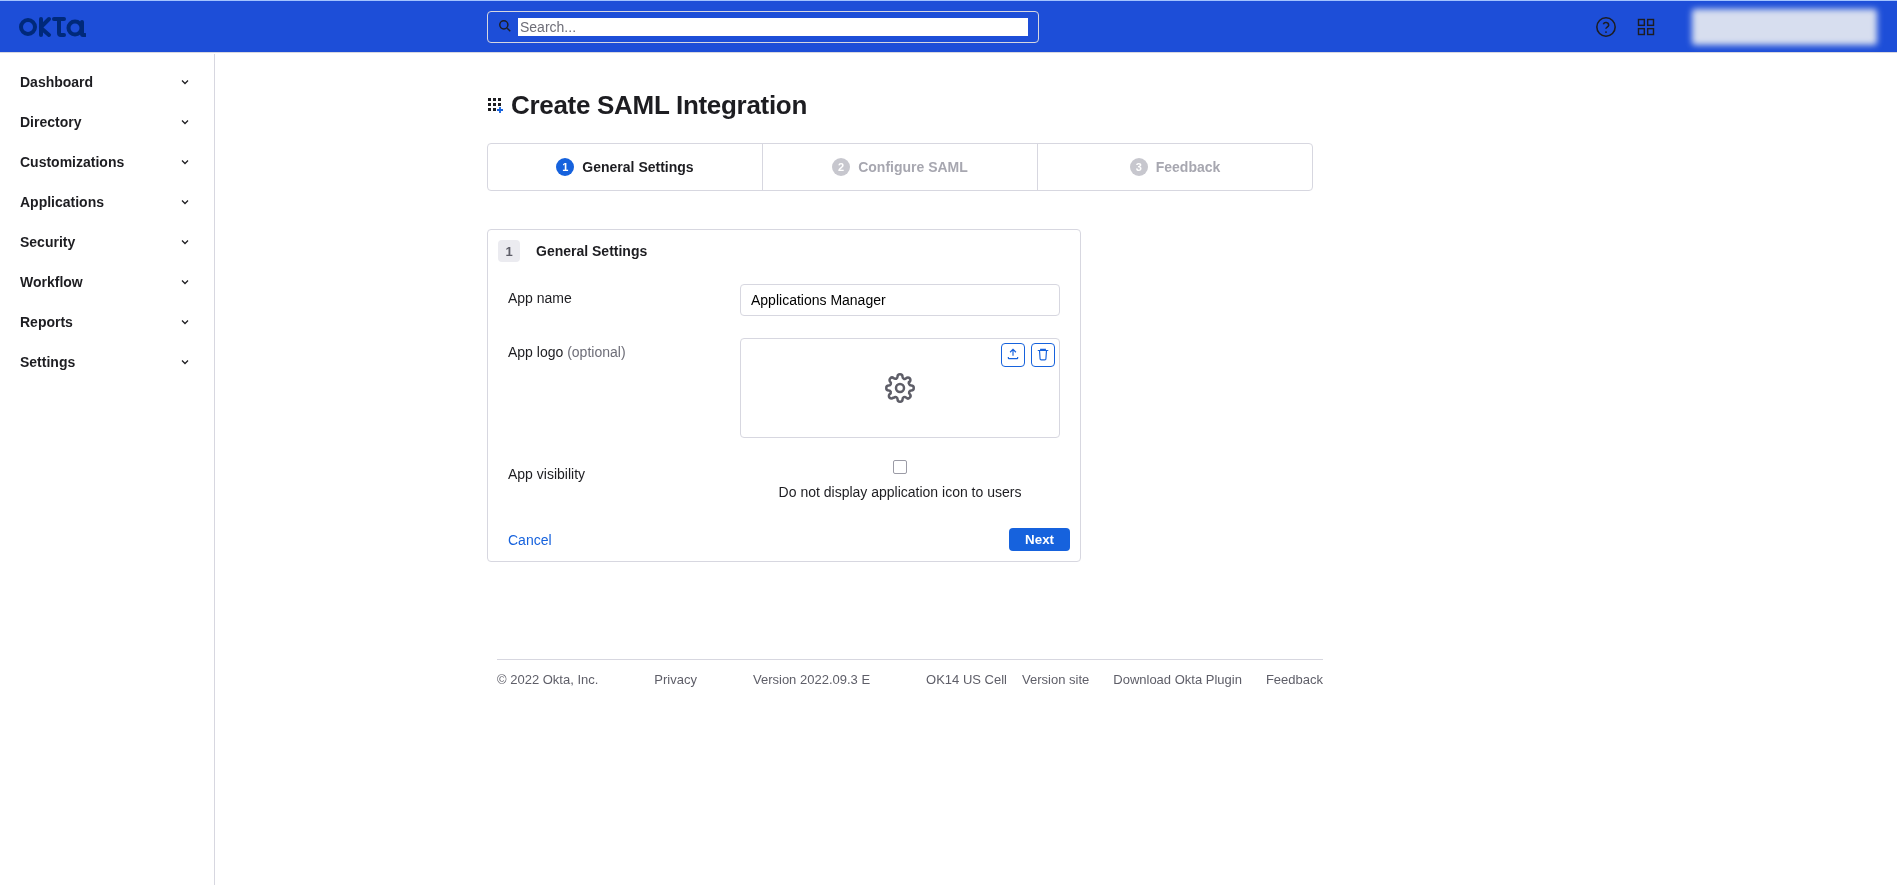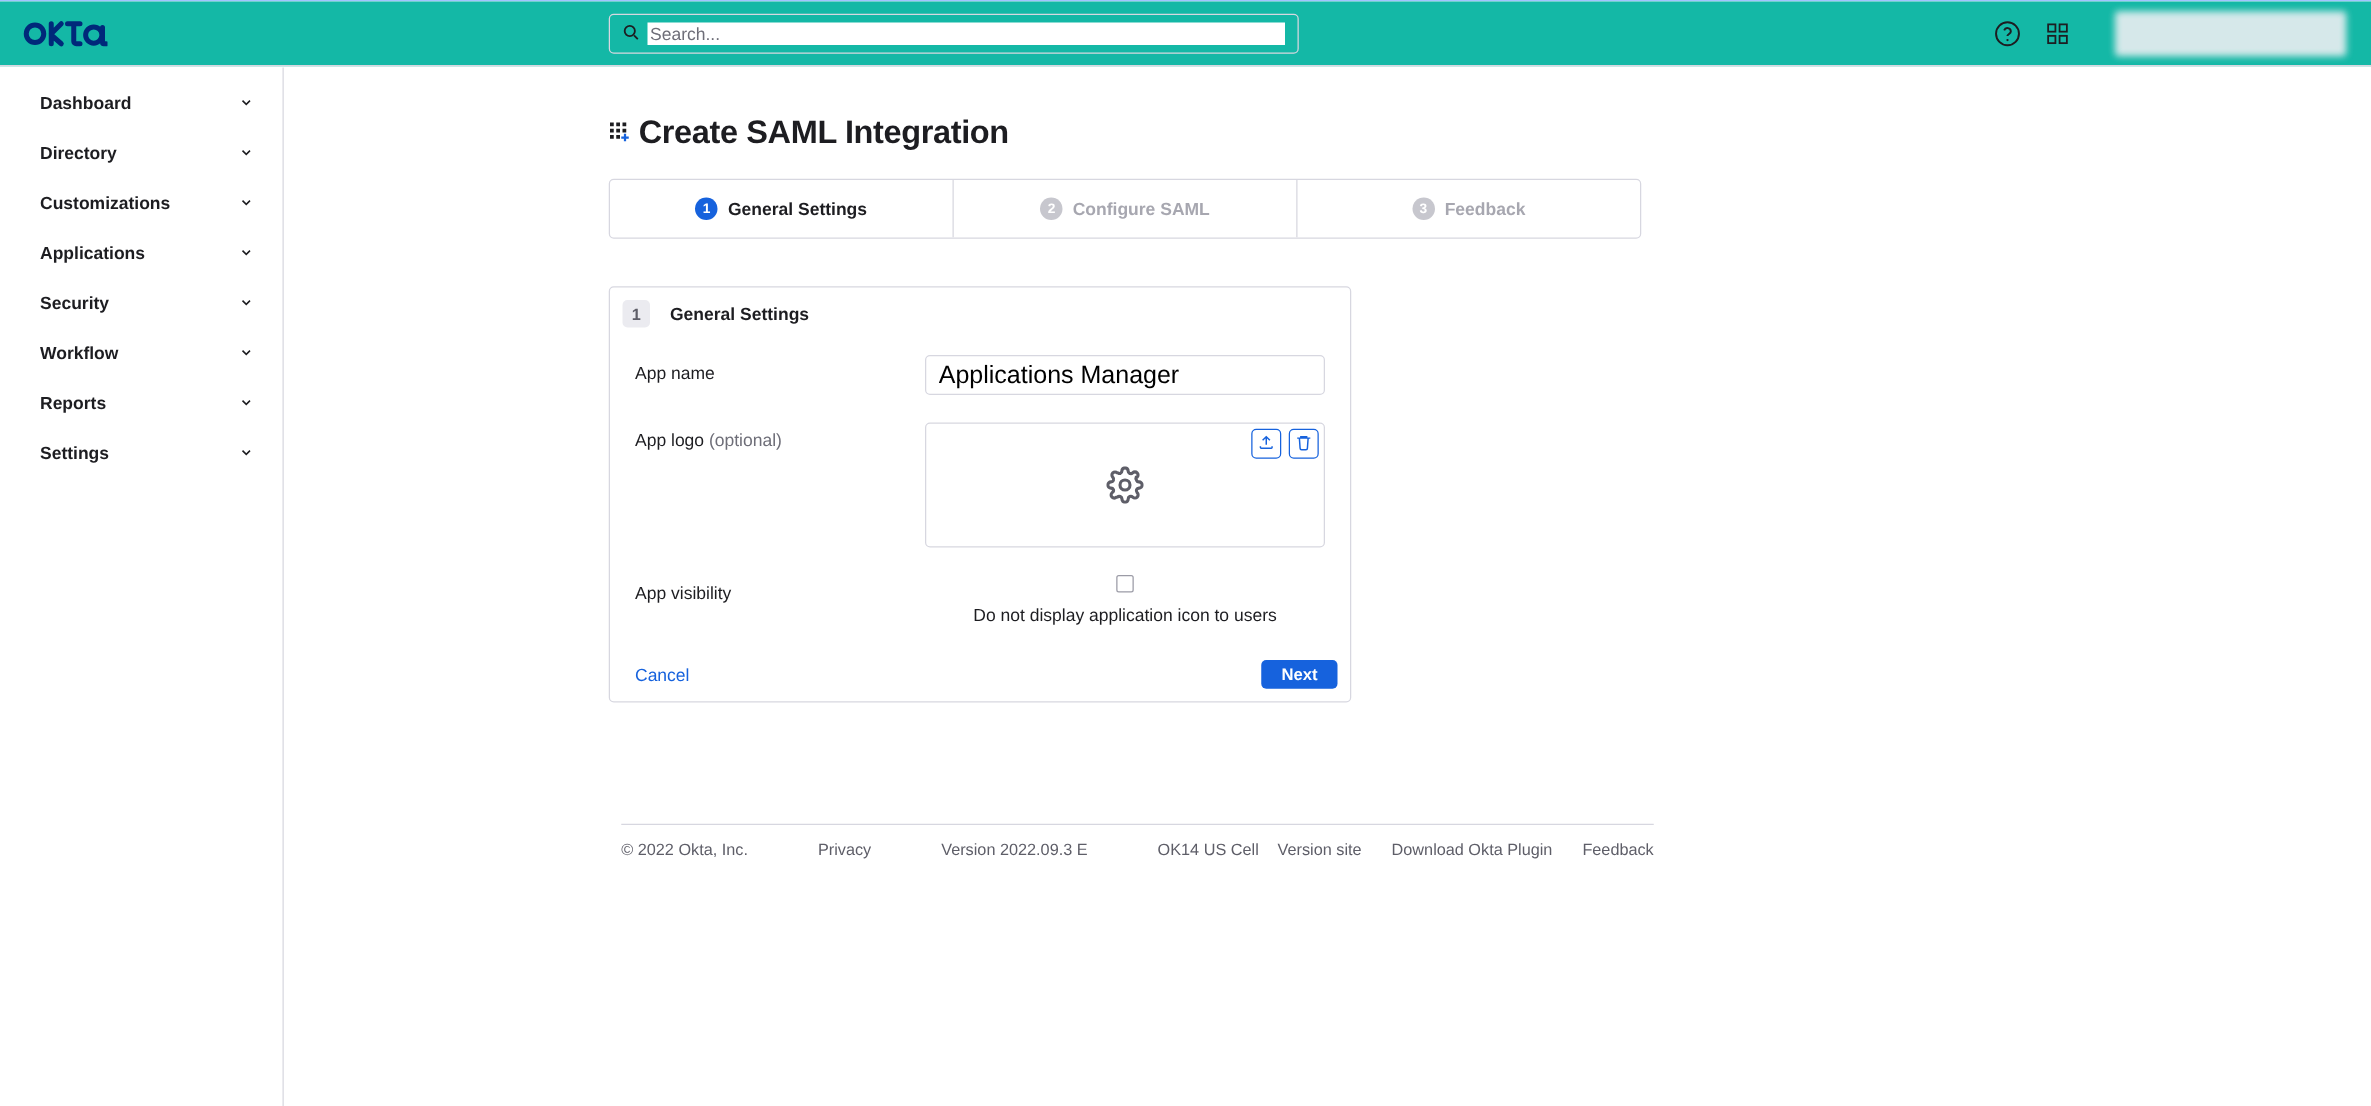--- a/index.html
+++ b/index.html
@@ -26,21 +26,21 @@
   }
 
   
   .topbar{
     height:52px;
     border-bottom:1px solid var(--border);
     display:flex;
     align-items:center;
     padding:0 18px;
     position:relative;
-    background:#14b8a6;
+    background:#1d4ed8;
   }
   .logo{
     display:flex;
     align-items:center;
   }
   .logo svg{color:var(--blue-dk)}
   .search-wrap{
     position:absolute;
     left:487px;
     top:10px;
@@ -86,21 +86,21 @@
     width:185px;height:36px;
     background:#eceef2;
     border-radius:3px;
     filter:blur(3px);
     opacity:.9;
   }
 
   
   .sidebar{
     position:absolute;
-    left:12px;
+    left:0;
     top:53px;
     width:215px;
     bottom:0;
     border-right:1px solid var(--side-border);
     padding:8px 0 0 0;
   }
   .side-item{
     display:flex;
     align-items:center;
     justify-content:space-between;
@@ -208,21 +208,21 @@
     padding-top:6px;
     color:var(--text);
   }
   .label .optional{color:var(--muted)}
   .text-input{
     flex:1;
     height:32px;
     border:1px solid var(--border);
     border-radius:4px;
     padding:0 10px;
-    font-size:20px;
+    font-size:14px;
     outline:none;
   }
   .logo-box{
     flex:1;
     height:100px;
     border:1px solid var(--border);
     border-radius:4px;
     position:relative;
     display:flex;
     align-items:center;

